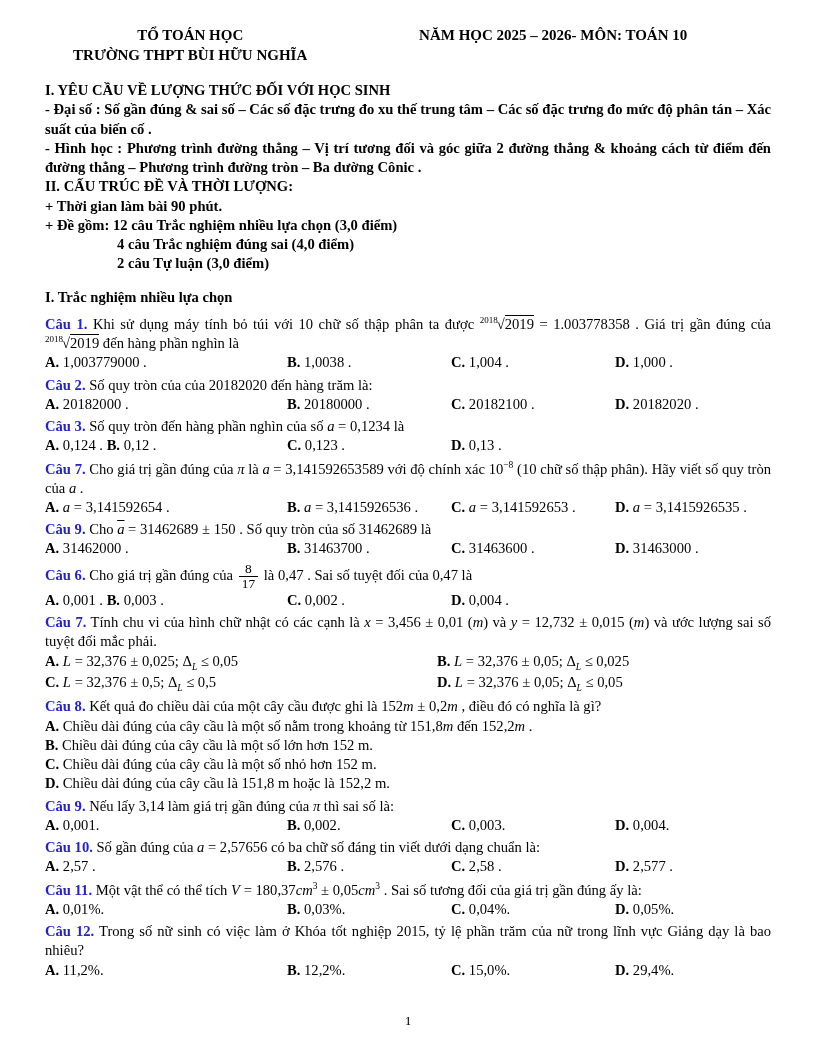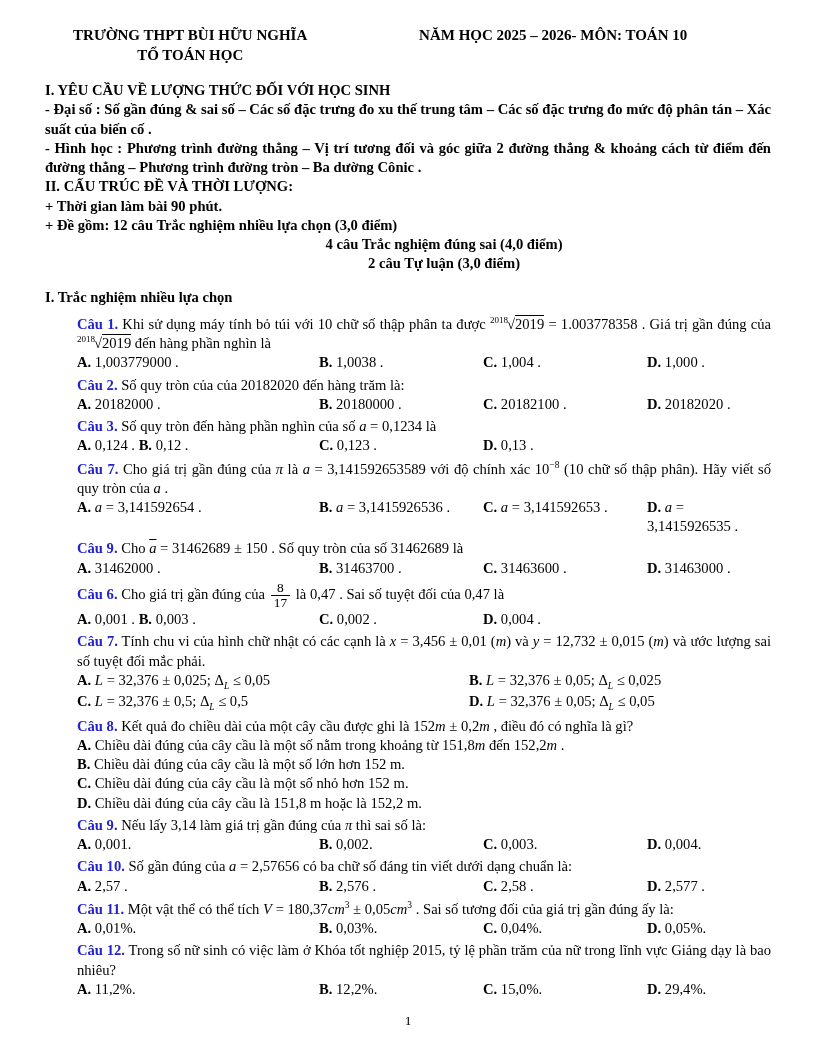--- a/index.html
+++ b/index.html
@@ -7,23 +7,23 @@
     width:816px;height:1056px;position:relative;box-sizing:border-box;
     padding:26px 45px 0 45px;background:#fff;color:#000;
     font-family:"Liberation Serif","DejaVu Serif",serif;
     font-size:14.6px;line-height:1.32;overflow:hidden;
   }
   .hdr{display:flex;font-weight:bold;font-size:15px;line-height:1.3;}
   .hdr-left{width:40%;text-align:center;}
   .hdr-right{width:60%;text-align:center;}
   .intro{font-weight:bold;margin-top:16px;}
   .intro .para{text-align:justify;}
-  .ind{padding-left:72px;text-align:center;}
+  .ind{padding-left:72px;}
   .mc-title{font-weight:bold;margin:14px 0 8px 0;}
-  .q{margin-bottom:3px;margin-left:32px;}
+  .q{margin-bottom:3px;}
   .qt{text-align:justify;}
   .qn{color:var(--qblue,#2323c9);font-weight:bold;}
   .opts{display:grid;column-gap:14px;}
   .opts.row4{grid-template-columns:228px 150px 150px 1fr;}
   .opts.tight{grid-template-columns:228px 150px 1fr;}
   .opts.grid2{grid-template-columns:378px 1fr;}
   .opts.list{grid-template-columns:1fr;}
   .opt b{font-weight:bold;}
   sup,sub{font-size:0.65em;}
   .rix{font-size:9px;vertical-align:super;margin-right:-1px;}
@@ -35,22 +35,22 @@
   i{font-style:italic;}
   .pageno{position:absolute;bottom:26px;left:0;width:100%;text-align:center;font-size:13.5px;}
 </style>
 </head>
 <body>
 
 <div class="page">
 
   <div class="hdr">
     <div class="hdr-left">
+      <div>TỔ TOÁN HỌC</div>
       <div>TRƯỜNG THPT BÙI HỮU NGHĨA</div>
-      <div>TỔ TOÁN HỌC</div>
     </div>
     <div class="hdr-right">
       <div>NĂM HỌC 2025 – 2026- MÔN: TOÁN 10</div>
     </div>
   </div>
 
   <div class="intro">
     <div>I. YÊU CẦU VỀ  LƯỢNG THỨC ĐỐI VỚI HỌC SINH</div>
     <div class="para">- Đại số : Số gần đúng &amp; sai số – Các số đặc trưng đo xu thế trung tâm – Các số đặc trưng đo mức độ phân tán – Xác suất của biến cố .</div>
     <div class="para">- Hình học : Phương trình đường thẳng – Vị trí tương đối và góc giữa 2 đường thẳng &amp; khoảng cách từ điểm đến đường thẳng – Phương trình đường tròn – Ba dường Cônic .</div>

